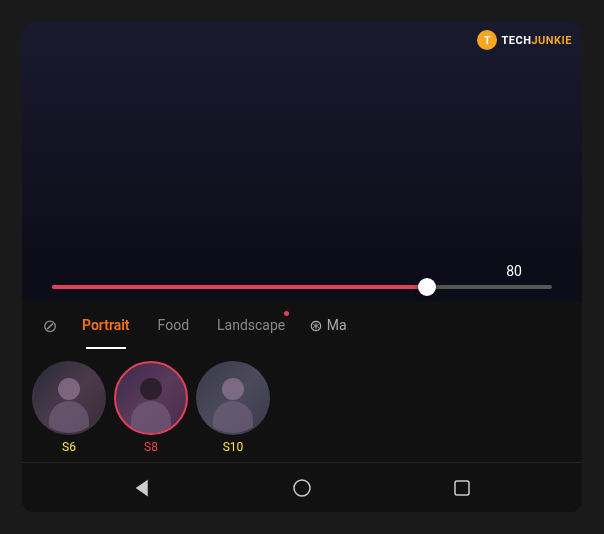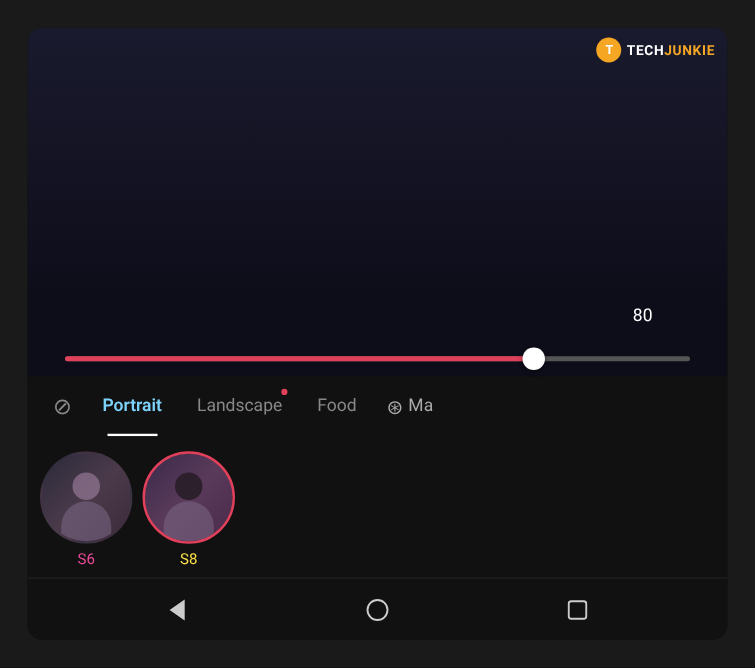--- a/index.html
+++ b/index.html
@@ -71,21 +71,21 @@
     .slider-area {
       background: #0d0d1a;
       padding: 8px 30px 12px;
       position: relative;
     }
 
     .slider-value {
       text-align: right;
       color: #fff;
       font-size: 14px;
-      margin-bottom: 24px;
+      margin-bottom: 6px;
       padding-right: 30px;
     }
 
     .slider-track {
       position: relative;
       width: 100%;
       height: 4px;
       border-radius: 2px;
       background: #555;
     }
@@ -139,21 +139,21 @@
       align-items: center;
       justify-content: center;
       padding: 0 14px;
       height: 100%;
       cursor: pointer;
       position: relative;
       flex-shrink: 0;
     }
 
     .tab-item.active .tab-label {
-      color: #7dd3fc;
+      color: #f97316;
       font-weight: 600;
     }
 
     .tab-item.active::after {
       content: '';
       position: absolute;
       bottom: 0;
       left: 50%;
       transform: translateX(-50%);
       width: 40px;
@@ -264,25 +264,25 @@
     }
 
     
     .thumb-s7 .person-silhouette::before,
     .thumb-s8 .person-silhouette::before {
       background: rgba(40,30,40,0.9);
     }
 
     .preset-label {
       font-size: 12px;
-      color: #ec4899;
+      color: #fde047;
     }
 
     .preset-label.selected {
-      color: #fde047;
+      color: #ef4444;
     }
 
     
     .nav-bar {
       background: #111;
       height: 50px;
       display: flex;
       align-items: center;
       justify-content: space-around;
       padding: 0 40px;
@@ -332,27 +332,27 @@
 
   <div class="filter-tabs">
     <div class="tab-no-filter">
       <span>⊘</span>
     </div>
 
     <div class="tab-item active">
       <span class="tab-label">Portrait</span>
     </div>
 
+    <div class="tab-item">
+      <span class="tab-label">Food</span>
+    </div>
+
     <div class="tab-item" style="position:relative;">
       <span class="tab-label">Landscape</span>
       <span class="tab-dot"></span>
-    </div>
-
-    <div class="tab-item">
-      <span class="tab-label">Food</span>
     </div>
 
 
     <div class="tab-more">
       <span class="gear-icon">⊛</span>
       <span>Ma</span>
     </div>
   </div>
 
   <div class="presets-row">
@@ -366,20 +366,26 @@
 
 
     <div class="preset-item">
       <div class="preset-thumb thumb-s8 selected">
         <div class="person-silhouette"></div>
       </div>
       <span class="preset-label selected">S8</span>
     </div>
 
 
+    <div class="preset-item">
+      <div class="preset-thumb thumb-s10">
+        <div class="person-silhouette"></div>
+      </div>
+      <span class="preset-label">S10</span>
+    </div>
 
 
   </div>
 
   <div class="nav-bar">
     <div class="nav-btn">
 
       <svg width="22" height="22" viewBox="0 0 22 22">
         <polygon points="16,4 6,11 16,18" fill="#ccc"></polygon>
       </svg>

